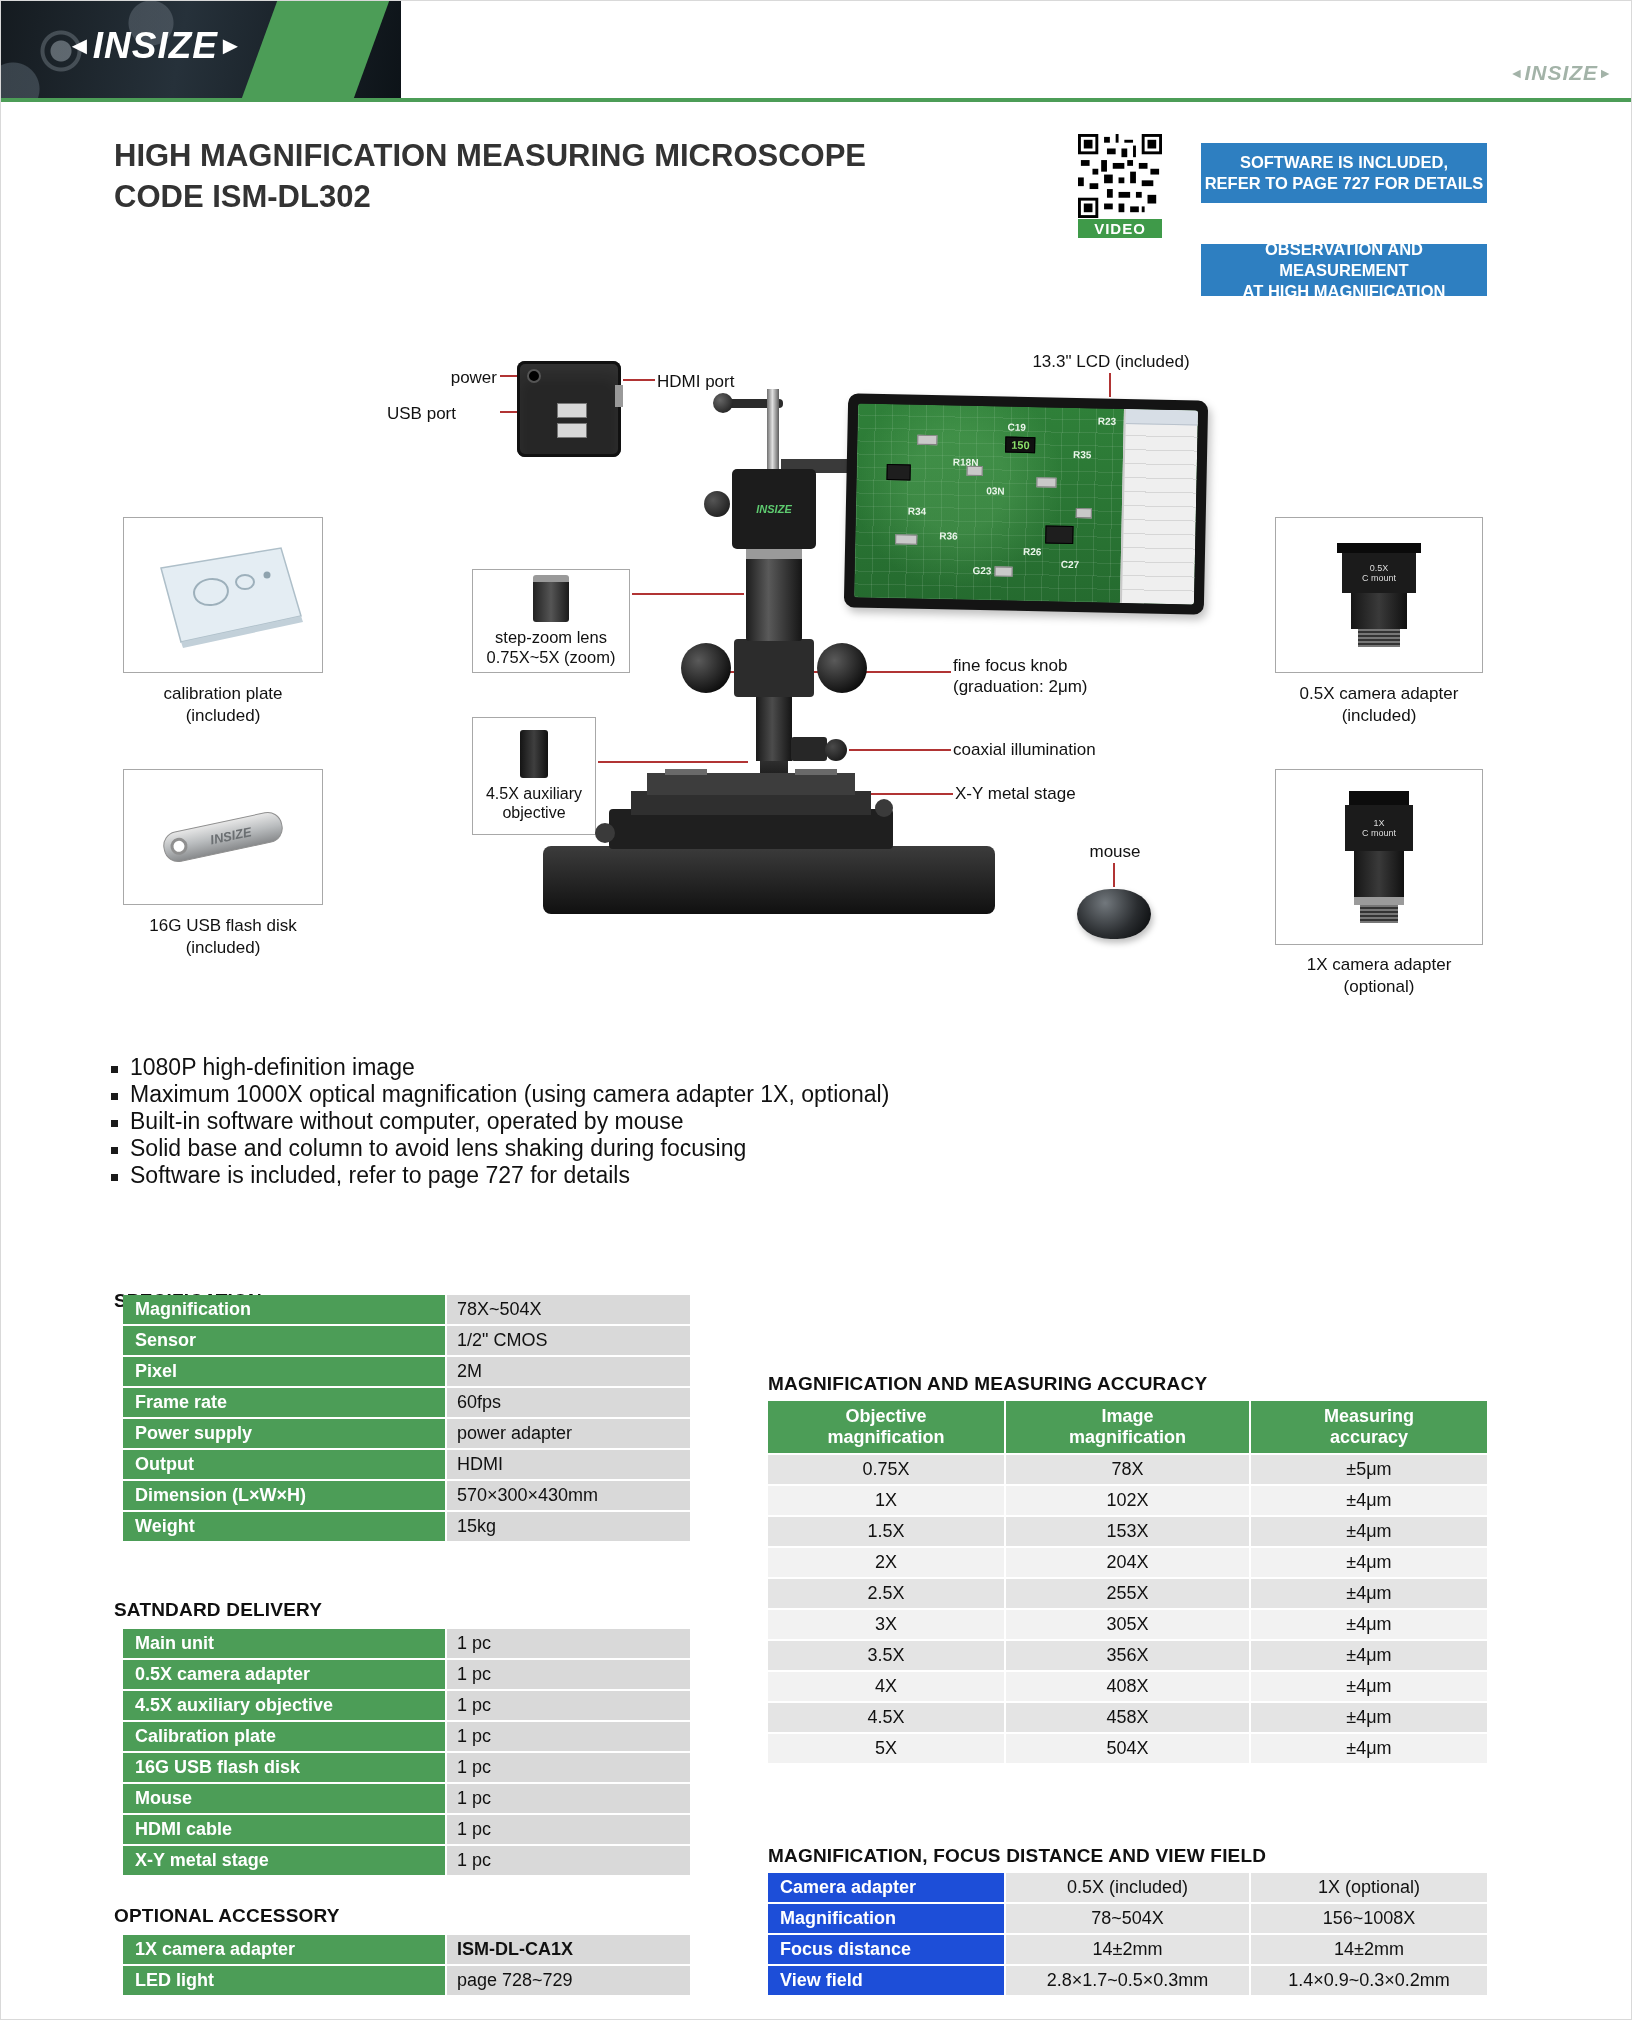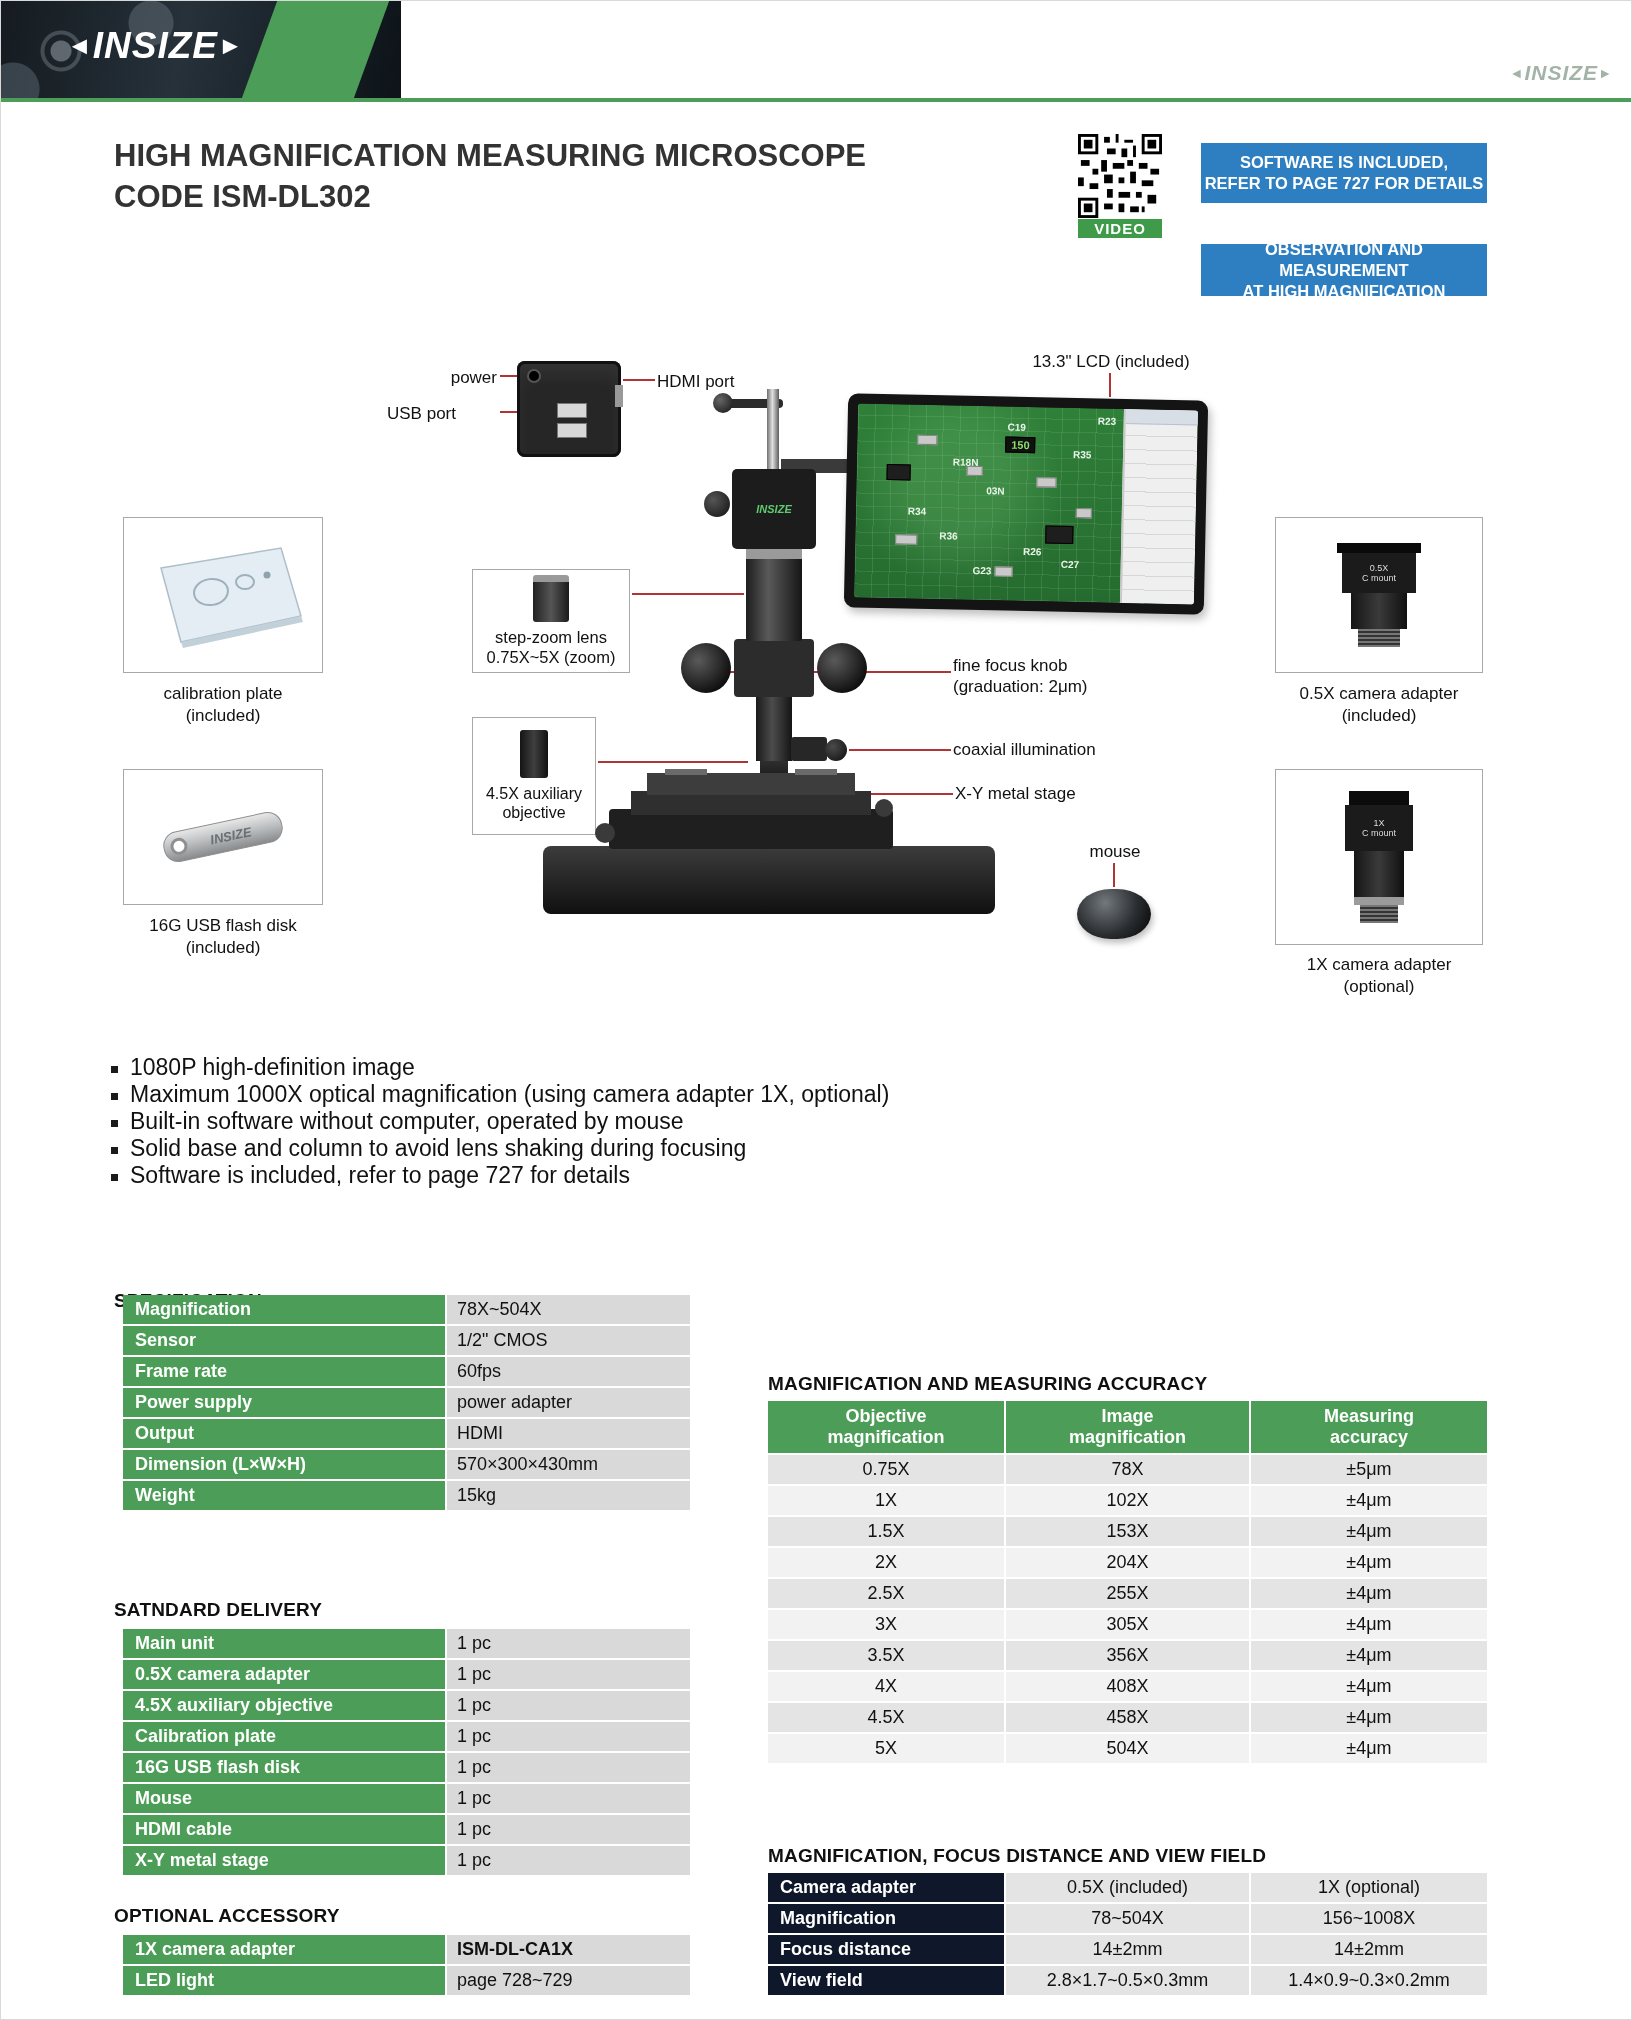--- a/index.html
+++ b/index.html
@@ -58,21 +58,21 @@
   .kv .k {width:322px; background:#4c9d57; color:#fff; font-weight:bold; font-size:18px; line-height:21px; padding:4px 0 4px 12px; box-sizing:border-box;}
   .kv .v {flex:1; margin-left:2px; background:#d9d9d9; font-size:18px; line-height:21px; padding:4px 0 4px 10px;}
   .kv .v.bold {font-weight:bold;}
 
   .grid3 {position:absolute; width:719px;}
   .grid3 .hrow {display:flex; margin-bottom:2px;}
   .grid3 .hcell {background:#4c9d57; color:#fff; font-weight:bold; font-size:18px; text-align:center; white-space:pre-line; line-height:21px; padding:5px 0;}
   .grid3 .r {display:flex; margin-bottom:2px;}
   .grid3 .c {font-size:18px; line-height:21px; text-align:center; padding:4px 0; background:#e4e4e4;}
   .grid3 .gbody .r:nth-child(even) .c {background:#f2f2f2;}
-  .grid3 .c.kcell {background:#0f172a; color:#fff; font-weight:bold; text-align:left; padding-left:12px; box-sizing:border-box;}
+  .grid3 .c.kcell {background:#1d4ed8; color:#fff; font-weight:bold; text-align:left; padding-left:12px; box-sizing:border-box;}
   .w1 {width:236px;} .w2 {width:243px; margin:0 2px;} .w3 {width:236px;}
 
   
   .features {position:absolute; left:110px; top:1056px; margin:0; padding:0; list-style:none;}
   .features li {font-size:23px; line-height:20px; margin-bottom:7px; color:#111;}
   .sq {display:inline-block; width:7px; height:7px; background:#1a1a1a; margin-right:12px; vertical-align:2px;}
 </style>
 </head>
 <body>
 
@@ -312,20 +312,24 @@
   <div class="kv" style="left:122px; top:1294px;">
     <div class="row">
         <div class="k">Magnification</div>
         <div class="v">78X~504X</div>
       </div>
     <div class="row">
         <div class="k">Sensor</div>
         <div class="v">1/2" CMOS</div>
       </div>
     <div class="row">
+        <div class="k">Pixel</div>
+        <div class="v">2M</div>
+      </div>
+    <div class="row">
         <div class="k">Frame rate</div>
         <div class="v">60fps</div>
       </div>
     <div class="row">
         <div class="k">Power supply</div>
         <div class="v">power adapter</div>
       </div>
     <div class="row">
         <div class="k">Output</div>
         <div class="v">HDMI</div>

